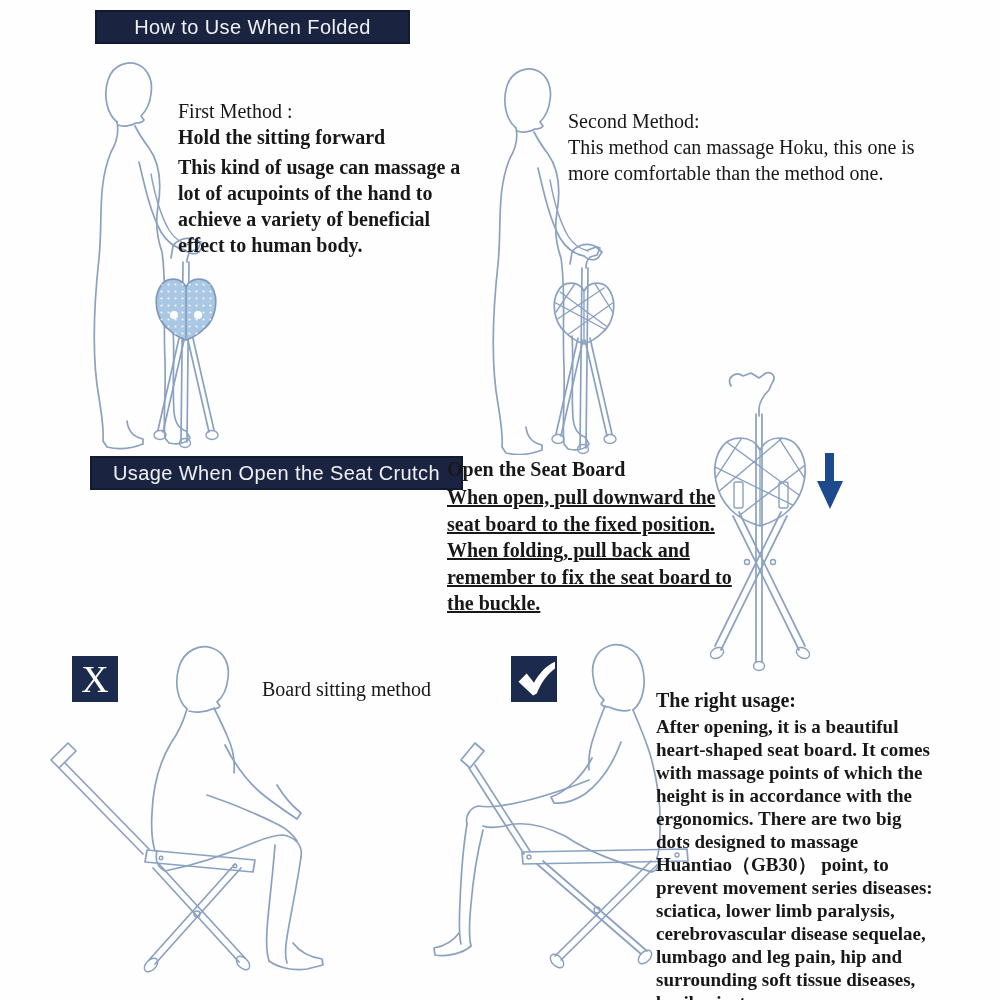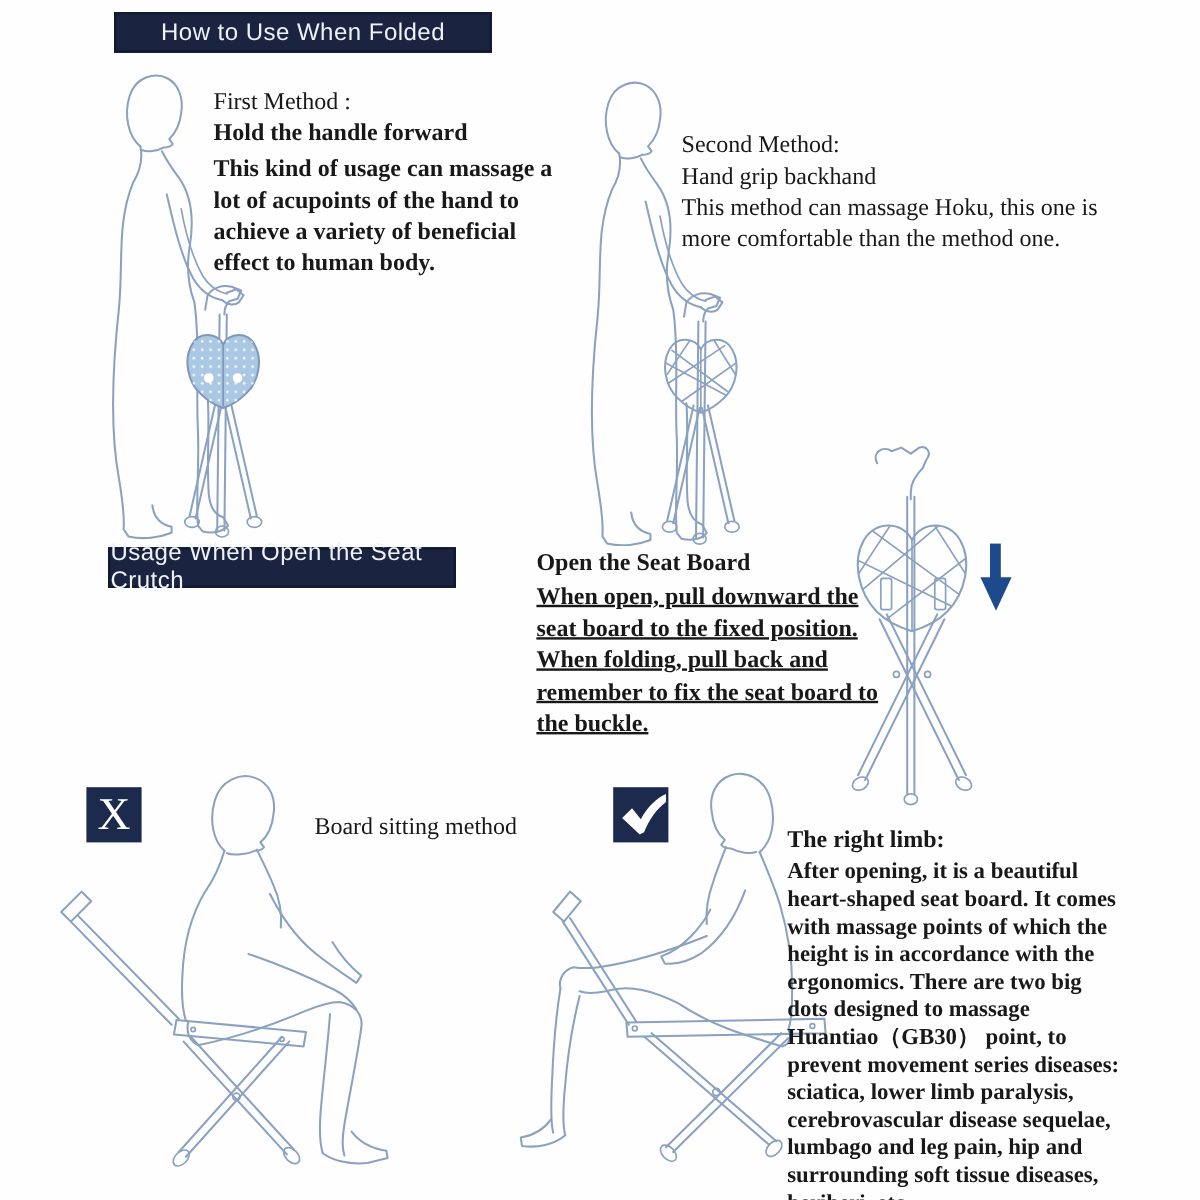--- a/index.html
+++ b/index.html
@@ -7,28 +7,28 @@
     --icon-bg:#1c2b4d; --arrow-blue:#1d4a8c; --line-art:#8ba1c0; --line-art-dark:#7e97ba;
     --seat-fill:#aac7e3; --body-text:#181818;
   }
   html,body{margin:0;padding:0;background:#fff;}
   .page{position:relative;width:1000px;height:1000px;background:var(--page-bg);
         font-family:"Liberation Serif",serif;color:var(--body-text);overflow:hidden;}
   .banner{position:absolute;background:var(--banner-bg);border:2px solid var(--banner-border);
           color:var(--banner-text);font-family:"Liberation Sans",sans-serif;
           display:flex;align-items:center;justify-content:center;font-size:20px;letter-spacing:.4px;box-sizing:border-box;}
   #banner1{left:95px;top:10px;width:315px;height:34px;}
-  #banner2{left:90px;top:456px;width:290px;height:34px;}
+  #banner2{left:90px;top:456px;width:373px;height:34px;}
   .tblock{position:absolute;}
   .t-title{font-size:20px;line-height:26px;}
   .t-sub{font-size:20px;line-height:26px;font-weight:bold;}
   .t-body{font-size:20px;font-weight:bold;line-height:26px;white-space:pre-line;margin-top:4px;}
   .regular .t-sub{font-weight:normal;}
   .regular .t-body{font-weight:normal;margin-top:0;}
-  #m1{left:178px;top:72px;width:320px;}
+  #m1{left:178px;top:98px;width:320px;}
   #m2{left:568px;top:108px;width:360px;}
   #sb{left:447px;top:456px;width:320px;}
   #sb .t-title{font-weight:bold;}
   #sb .t-body{margin-top:2px;line-height:26.5px;text-decoration:underline;}
   #err-label{left:262px;top:678px;font-size:20px;}
   #ru{left:656px;top:687px;width:320px;}
   #ru .t-title{font-size:20px;font-weight:bold;}
   #ru .t-body{font-size:19px;line-height:23px;margin-top:2px;}
   .mark{position:absolute;width:46px;height:46px;background:var(--icon-bg);
         display:flex;align-items:center;justify-content:center;}
@@ -191,30 +191,29 @@
       <ellipse class="ln thin" cx="132" cy="321" rx="8" ry="5" transform="rotate(45 132 321)"></ellipse>
       <ellipse class="ln thin" cx="220" cy="317" rx="8" ry="5" transform="rotate(-45 220 317)"></ellipse>
     </g>
   </svg>
 
   <div class="banner" id="banner1">How to Use When Folded</div>
   <div class="banner" id="banner2">Usage When Open the Seat Crutch</div>
 
   <div class="tblock" id="m1">
     <div class="t-title">First Method :</div>
-    <div class="t-sub">Hold the handle forward</div>
+    <div class="t-sub">Hold the sitting forward</div>
     <div class="t-body">This kind of usage can massage a
 lot of acupoints of the hand to
 achieve a variety of beneficial
 effect to human body.</div>
   </div>
 
   <div class="tblock regular" id="m2">
     <div class="t-title">Second Method:</div>
-    <div class="t-sub">Hand grip backhand</div>
     <div class="t-body">This method can massage Hoku, this one is
 more comfortable than the method one.</div>
   </div>
 
   <div class="tblock" id="sb">
     <div class="t-title">Open the Seat Board</div>
     <div class="t-body">When open, pull downward the
 seat board to the fixed position.
 When folding, pull back and
 remember to fix the seat board to
@@ -226,21 +225,21 @@
   </div>
   <div class="tblock" id="err-label">Board sitting method</div>
 
   <div class="mark" id="check">
     <svg width="42" height="42" viewBox="0 0 46 46">
       <path class="wfill" d="M6,26 L15,17 L23,27 C29,16 37,8 46,4 L48,10 C39,16 31,26 26,39 L22,41 Z"></path>
     </svg>
   </div>
 
   <div class="tblock" id="ru">
-    <div class="t-title">The right limb:</div>
+    <div class="t-title">The right usage:</div>
     <div class="t-body">After opening, it is a beautiful
 heart-shaped seat board. It comes
 with massage points of which the
 height is in accordance with the
 ergonomics. There are two big
 dots designed to massage
 Huantiao（GB30） point, to
 prevent movement series diseases:
 sciatica, lower limb paralysis,
 cerebrovascular disease sequelae,

